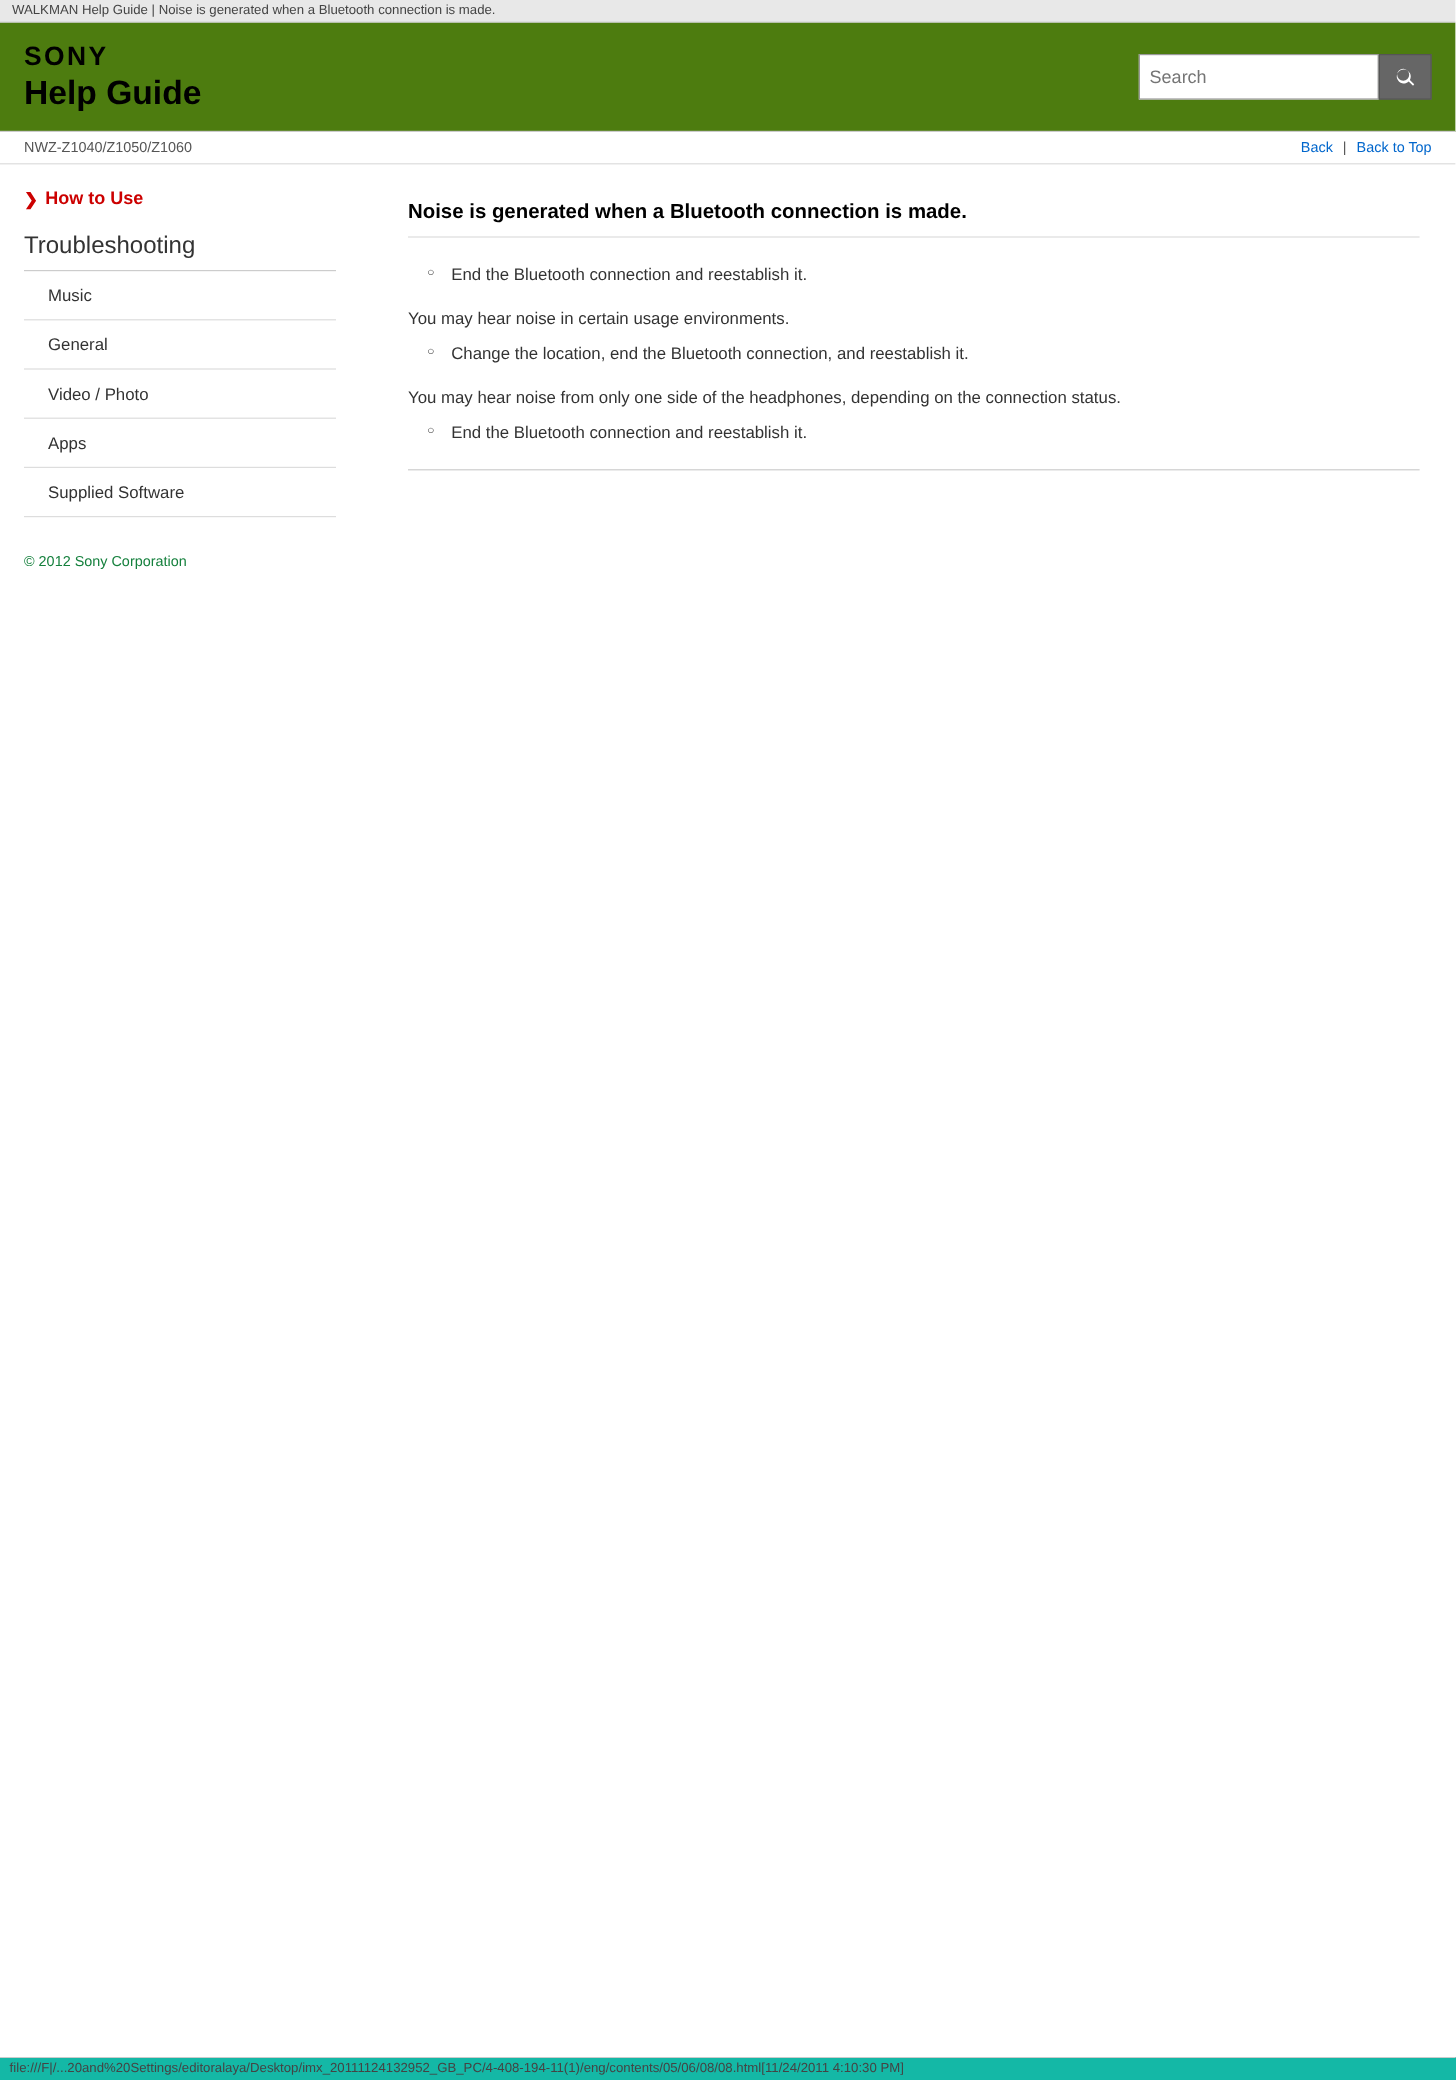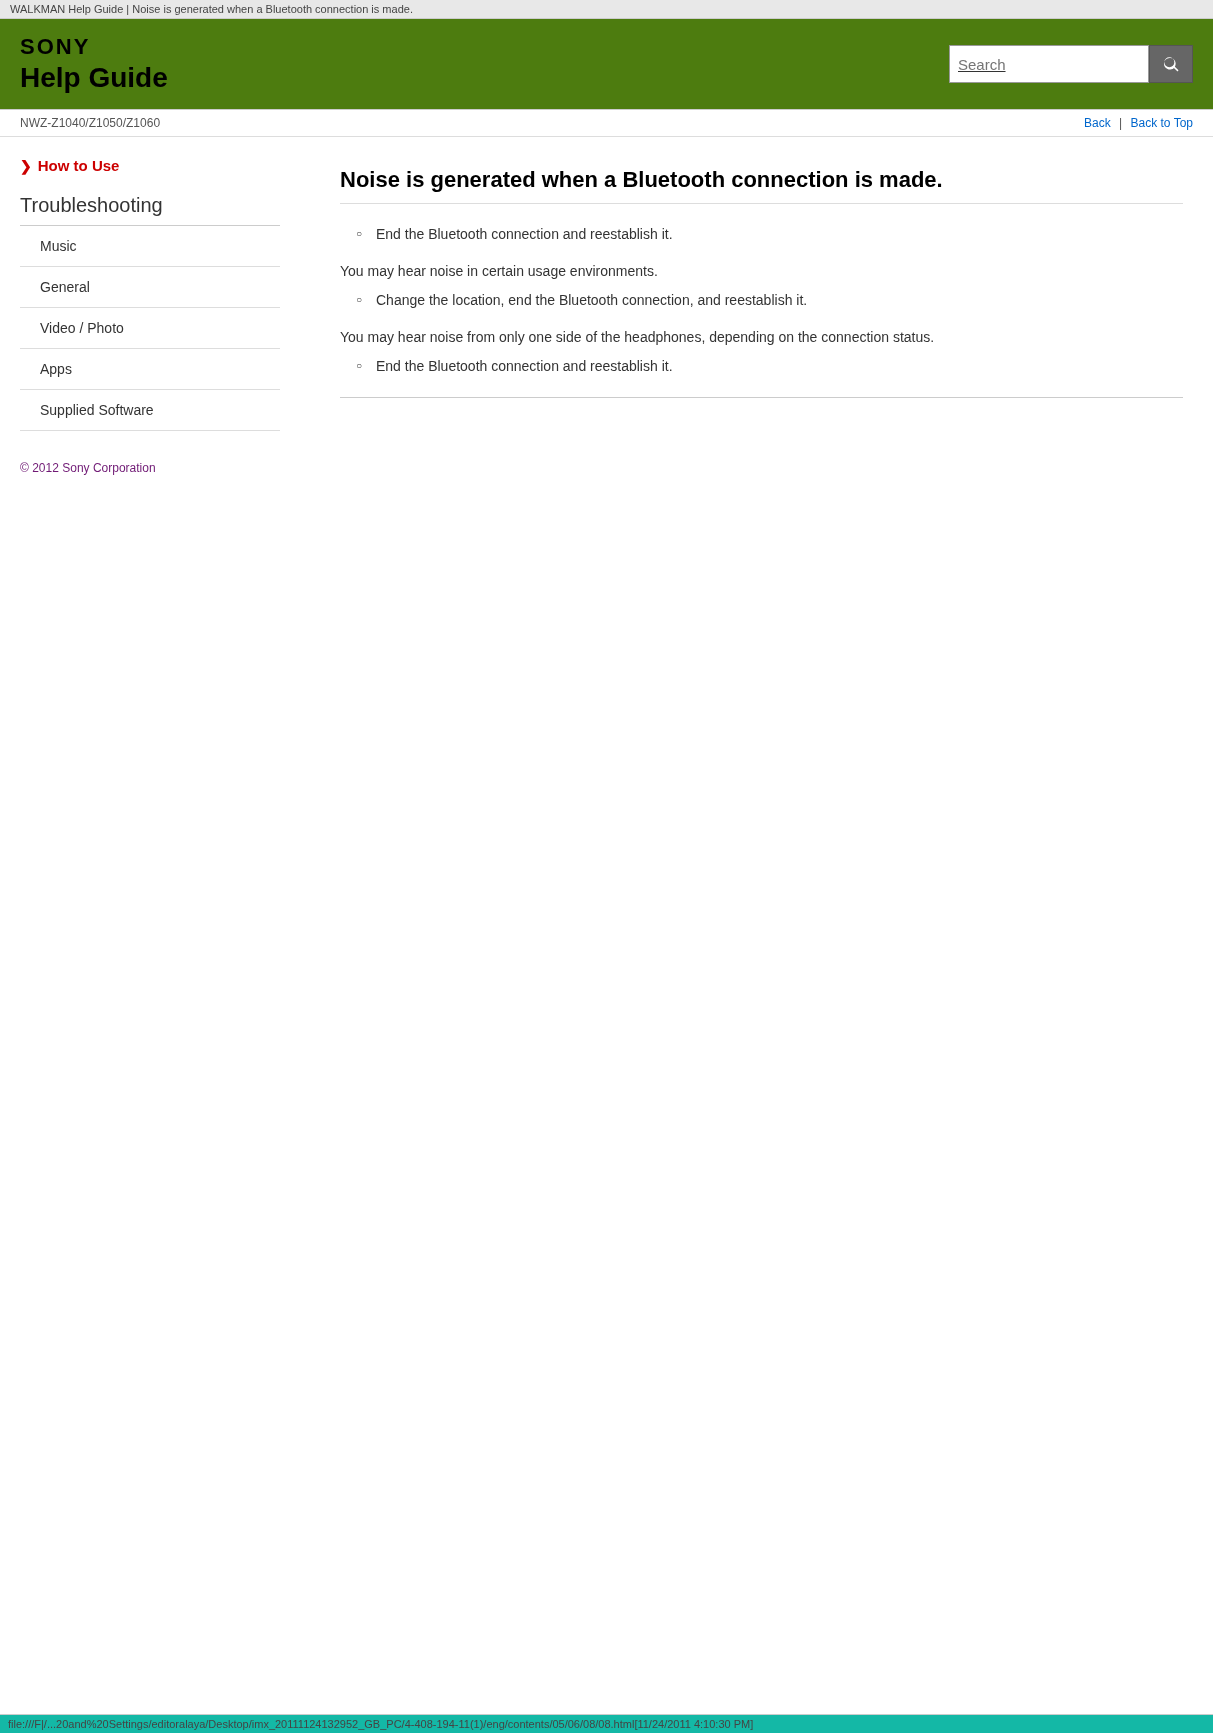--- a/index.html
+++ b/index.html
@@ -45,21 +45,20 @@
     #help-guide-title {
       font-size: 28px;
       font-weight: bold;
       color: #000;
       margin-top: 2px;
     }
 
     #search-area {
       display: flex;
       align-items: center;
-      text-decoration: underline;
     }
 
     #search-input {
       width: 200px;
       height: 38px;
       border: 1px solid #999;
       padding: 0 8px;
       font-size: 15px;
       color: #888;
       outline: none;
@@ -162,31 +161,31 @@
       padding: 12px 10px 12px 20px;
       border-bottom: 1px solid #ddd;
       font-size: 14px;
       color: #333;
       cursor: pointer;
     }
 
     #copyright {
       margin-top: 30px;
       font-size: 12px;
-      color: #701a75;
+      color: #15803d;
     }
 
     
     #content {
       flex: 1;
       padding: 30px 30px 30px 40px;
     }
 
     #article-title {
-      font-size: 22px;
+      font-size: 17px;
       font-weight: bold;
       color: #000;
       margin-bottom: 20px;
       padding-bottom: 10px;
       border-bottom: 1px solid #ddd;
     }
 
     .content-paragraph {
       font-size: 14px;
       color: #333;

